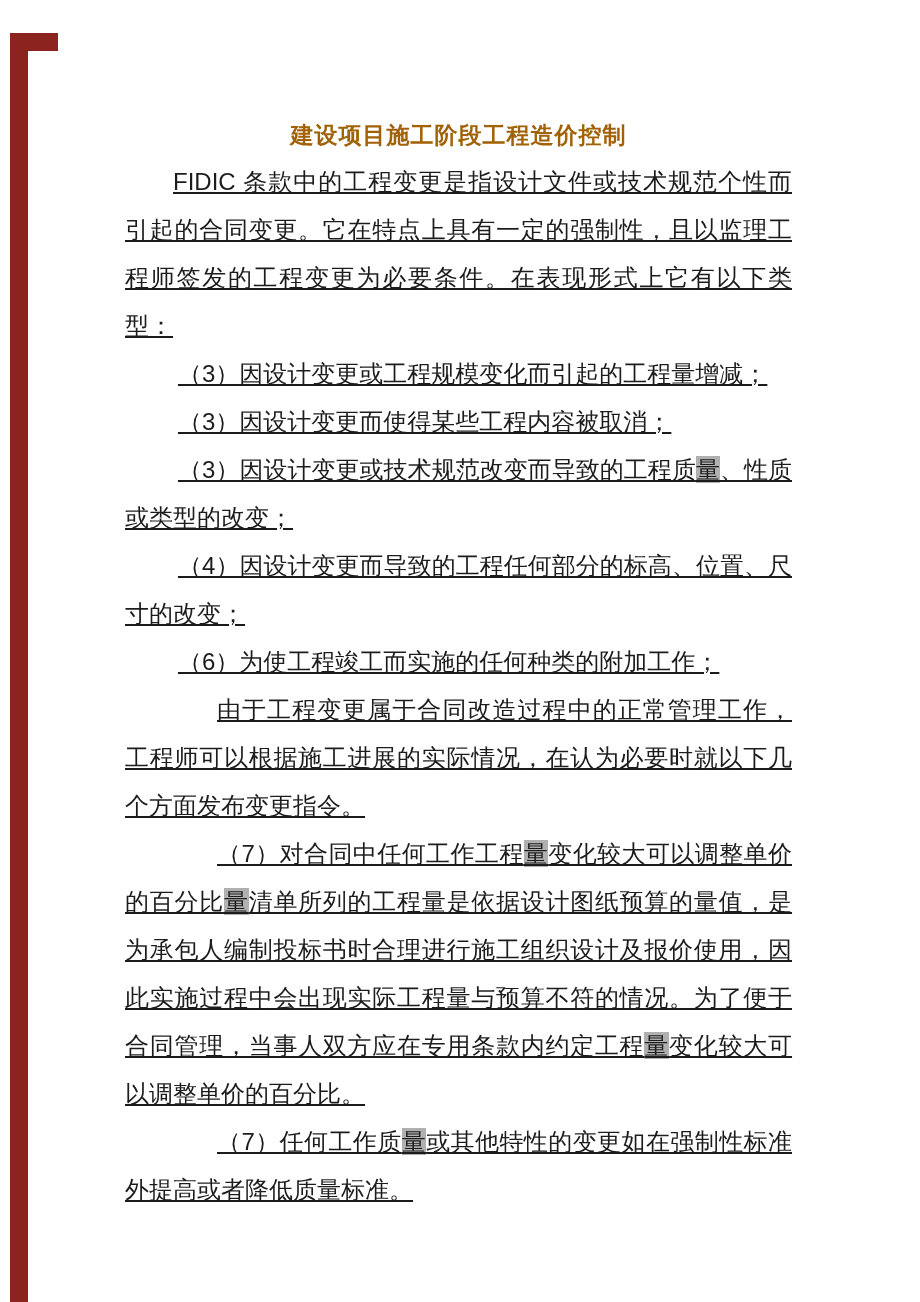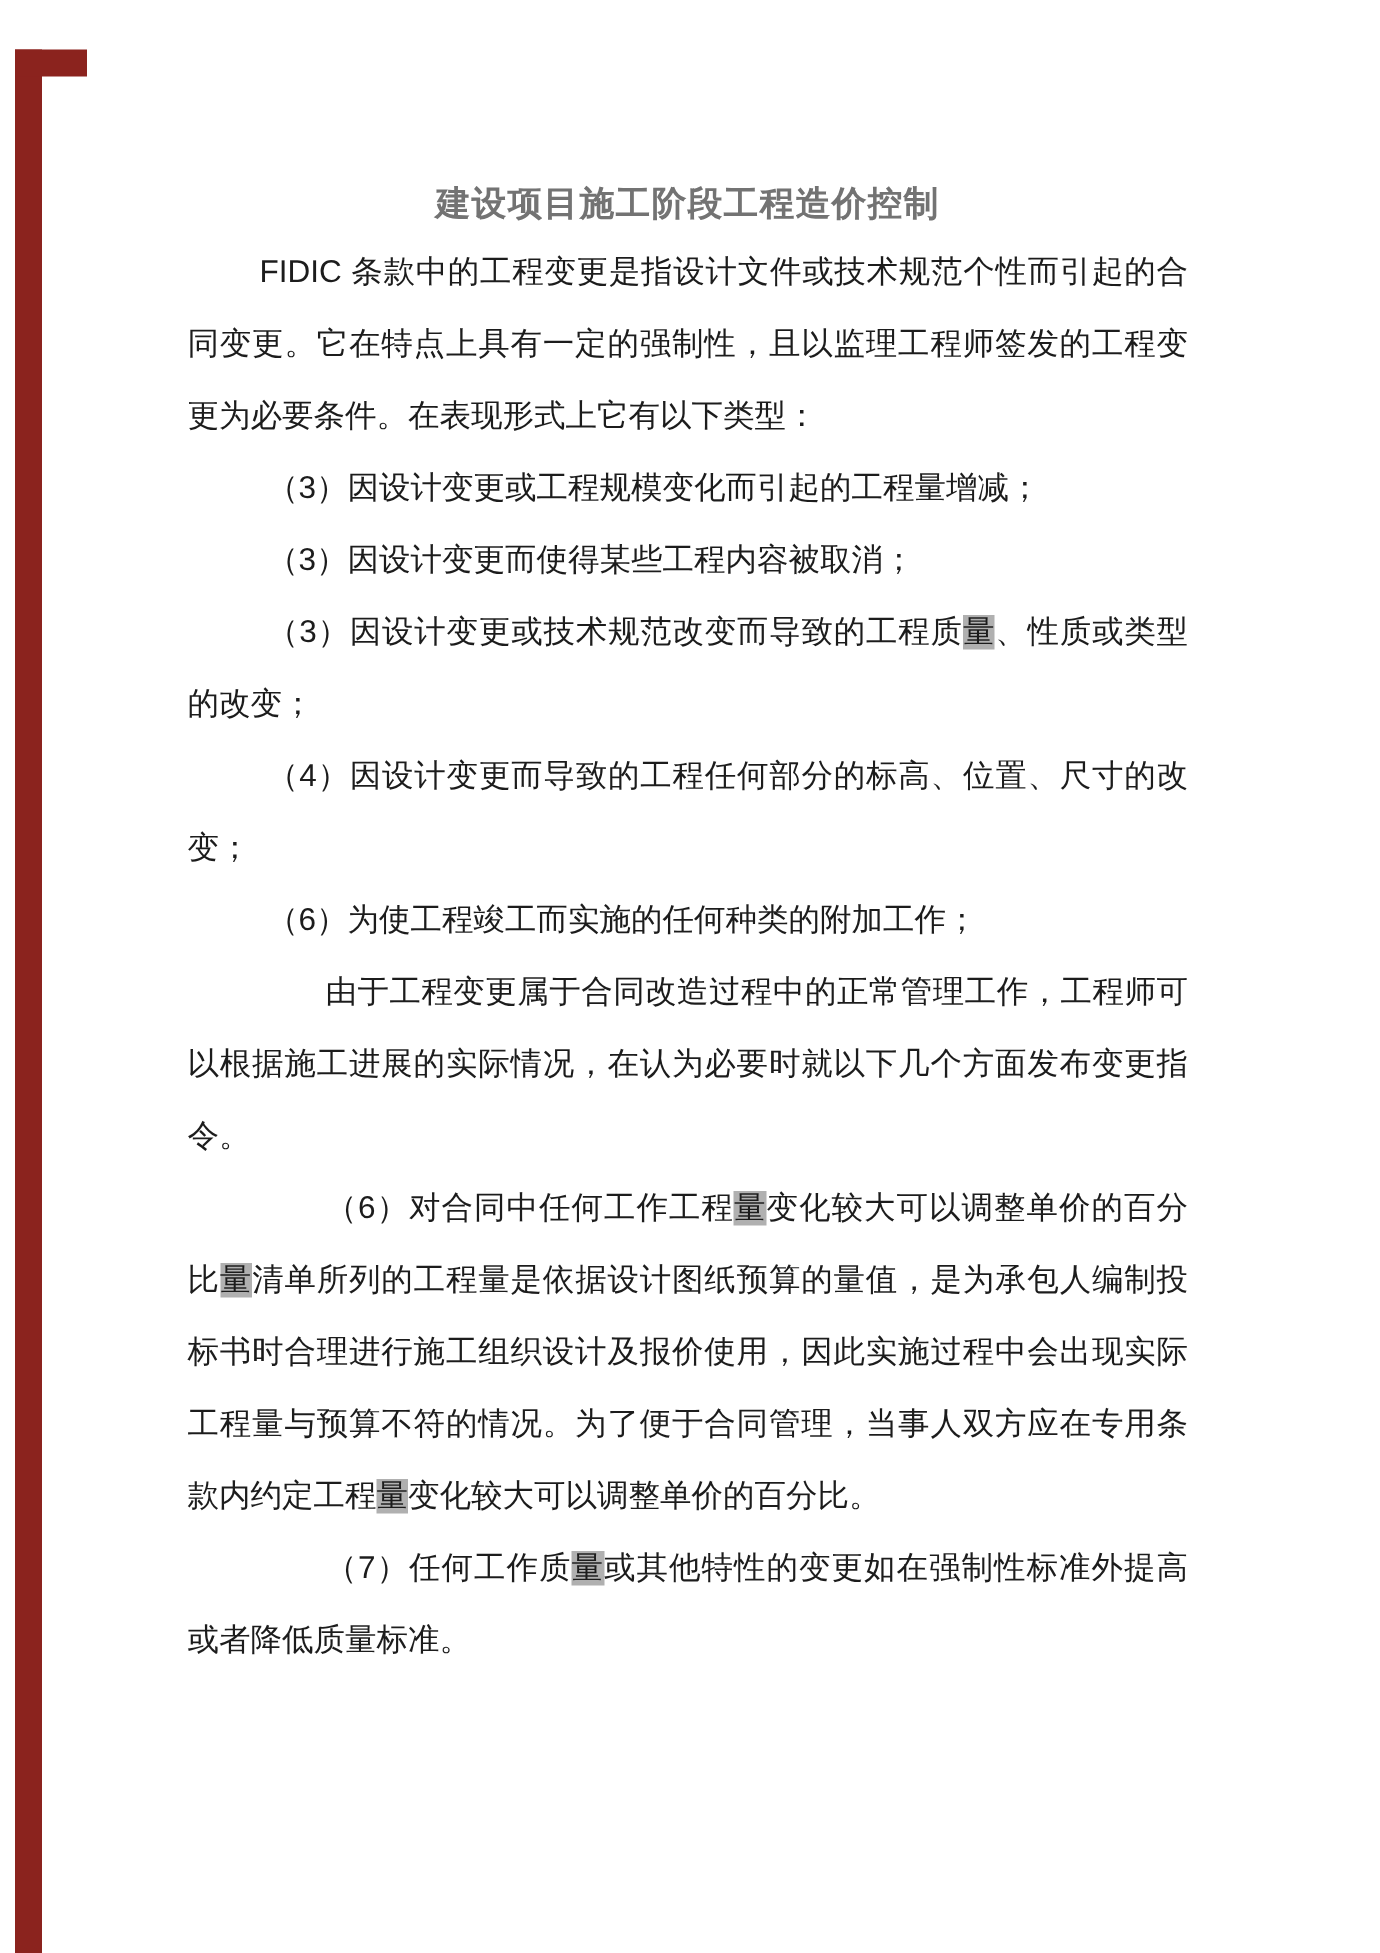--- a/index.html
+++ b/index.html
@@ -21,27 +21,28 @@
   .border-h{
     position:absolute;left:10px;top:33px;width:48px;height:18px;
     background:var(--accent,#8b231e);
   }
   .content{
     position:absolute;left:125px;top:112px;width:667px;
     color:#1c1c1c;
   }
   .doc-title{
     font-size:23px;line-height:46px;font-weight:bold;
-    text-align:center;color:#737373;margin:0;
+    text-align:center;color:#a16207;margin:0;
     letter-spacing:1px;
   }
   .para{
-    font-size:21px;line-height:48px;margin:0;
+    font-size:24px;line-height:48px;margin:0;
     text-align:justify;
     word-break:break-all;
+    text-decoration:underline;
   }
   .ind-2{text-indent:48px;}
   .ind-25{text-indent:53px;}
   .ind-4{text-indent:92px;}
   .hl{background:var(--hl,#b0b0b0);}
 </style>
 </head>
 <body>
 
 <div class="page">
@@ -50,17 +51,17 @@
   <div class="content">
     <h1 class="doc-title">建设项目施工阶段工程造价控制</h1>
     <div id="doc-body">
         <p class="para ind-2"><span>FIDIC 条款中的工程变更是指设计文件或技术规范个性而引起的合同变更。它在特点上具有一定的强制性，且以监理工程师签发的工程变更为必要条件。在表现形式上它有以下类型：</span></p>
         <p class="para ind-25"><span>（3）因设计变更或工程规模变化而引起的工程量增减；</span></p>
         <p class="para ind-25"><span>（3）因设计变更而使得某些工程内容被取消；</span></p>
         <p class="para ind-25"><span>（3）因设计变更或技术规范改变而导致的工程质</span><span class="hl">量</span><span>、性质或类型的改变；</span></p>
         <p class="para ind-25"><span>（4）因设计变更而导致的工程任何部分的标高、位置、尺寸的改变；</span></p>
         <p class="para ind-25"><span>（6）为使工程竣工而实施的任何种类的附加工作；</span></p>
         <p class="para ind-4"><span>由于工程变更属于合同改造过程中的正常管理工作，工程师可以根据施工进展的实际情况，在认为必要时就以下几个方面发布变更指令。</span></p>
-        <p class="para ind-4"><span>（6）对合同中任何工作工程</span><span class="hl">量</span><span>变化较大可以调整单价的百分比</span><span class="hl">量</span><span>清单所列的工程量是依据设计图纸预算的量值，是为承包人编制投标书时合理进行施工组织设计及报价使用，因此实施过程中会出现实际工程量与预算不符的情况。为了便于合同管理，当事人双方应在专用条款内约定工程</span><span class="hl">量</span><span>变化较大可以调整单价的百分比。</span></p>
+        <p class="para ind-4"><span>（7）对合同中任何工作工程</span><span class="hl">量</span><span>变化较大可以调整单价的百分比</span><span class="hl">量</span><span>清单所列的工程量是依据设计图纸预算的量值，是为承包人编制投标书时合理进行施工组织设计及报价使用，因此实施过程中会出现实际工程量与预算不符的情况。为了便于合同管理，当事人双方应在专用条款内约定工程</span><span class="hl">量</span><span>变化较大可以调整单价的百分比。</span></p>
         <p class="para ind-4"><span>（7）任何工作质</span><span class="hl">量</span><span>或其他特性的变更如在强制性标准外提高或者降低质量标准。</span></p>
       </div>
   </div>
 </div>
 
 </body></html>

